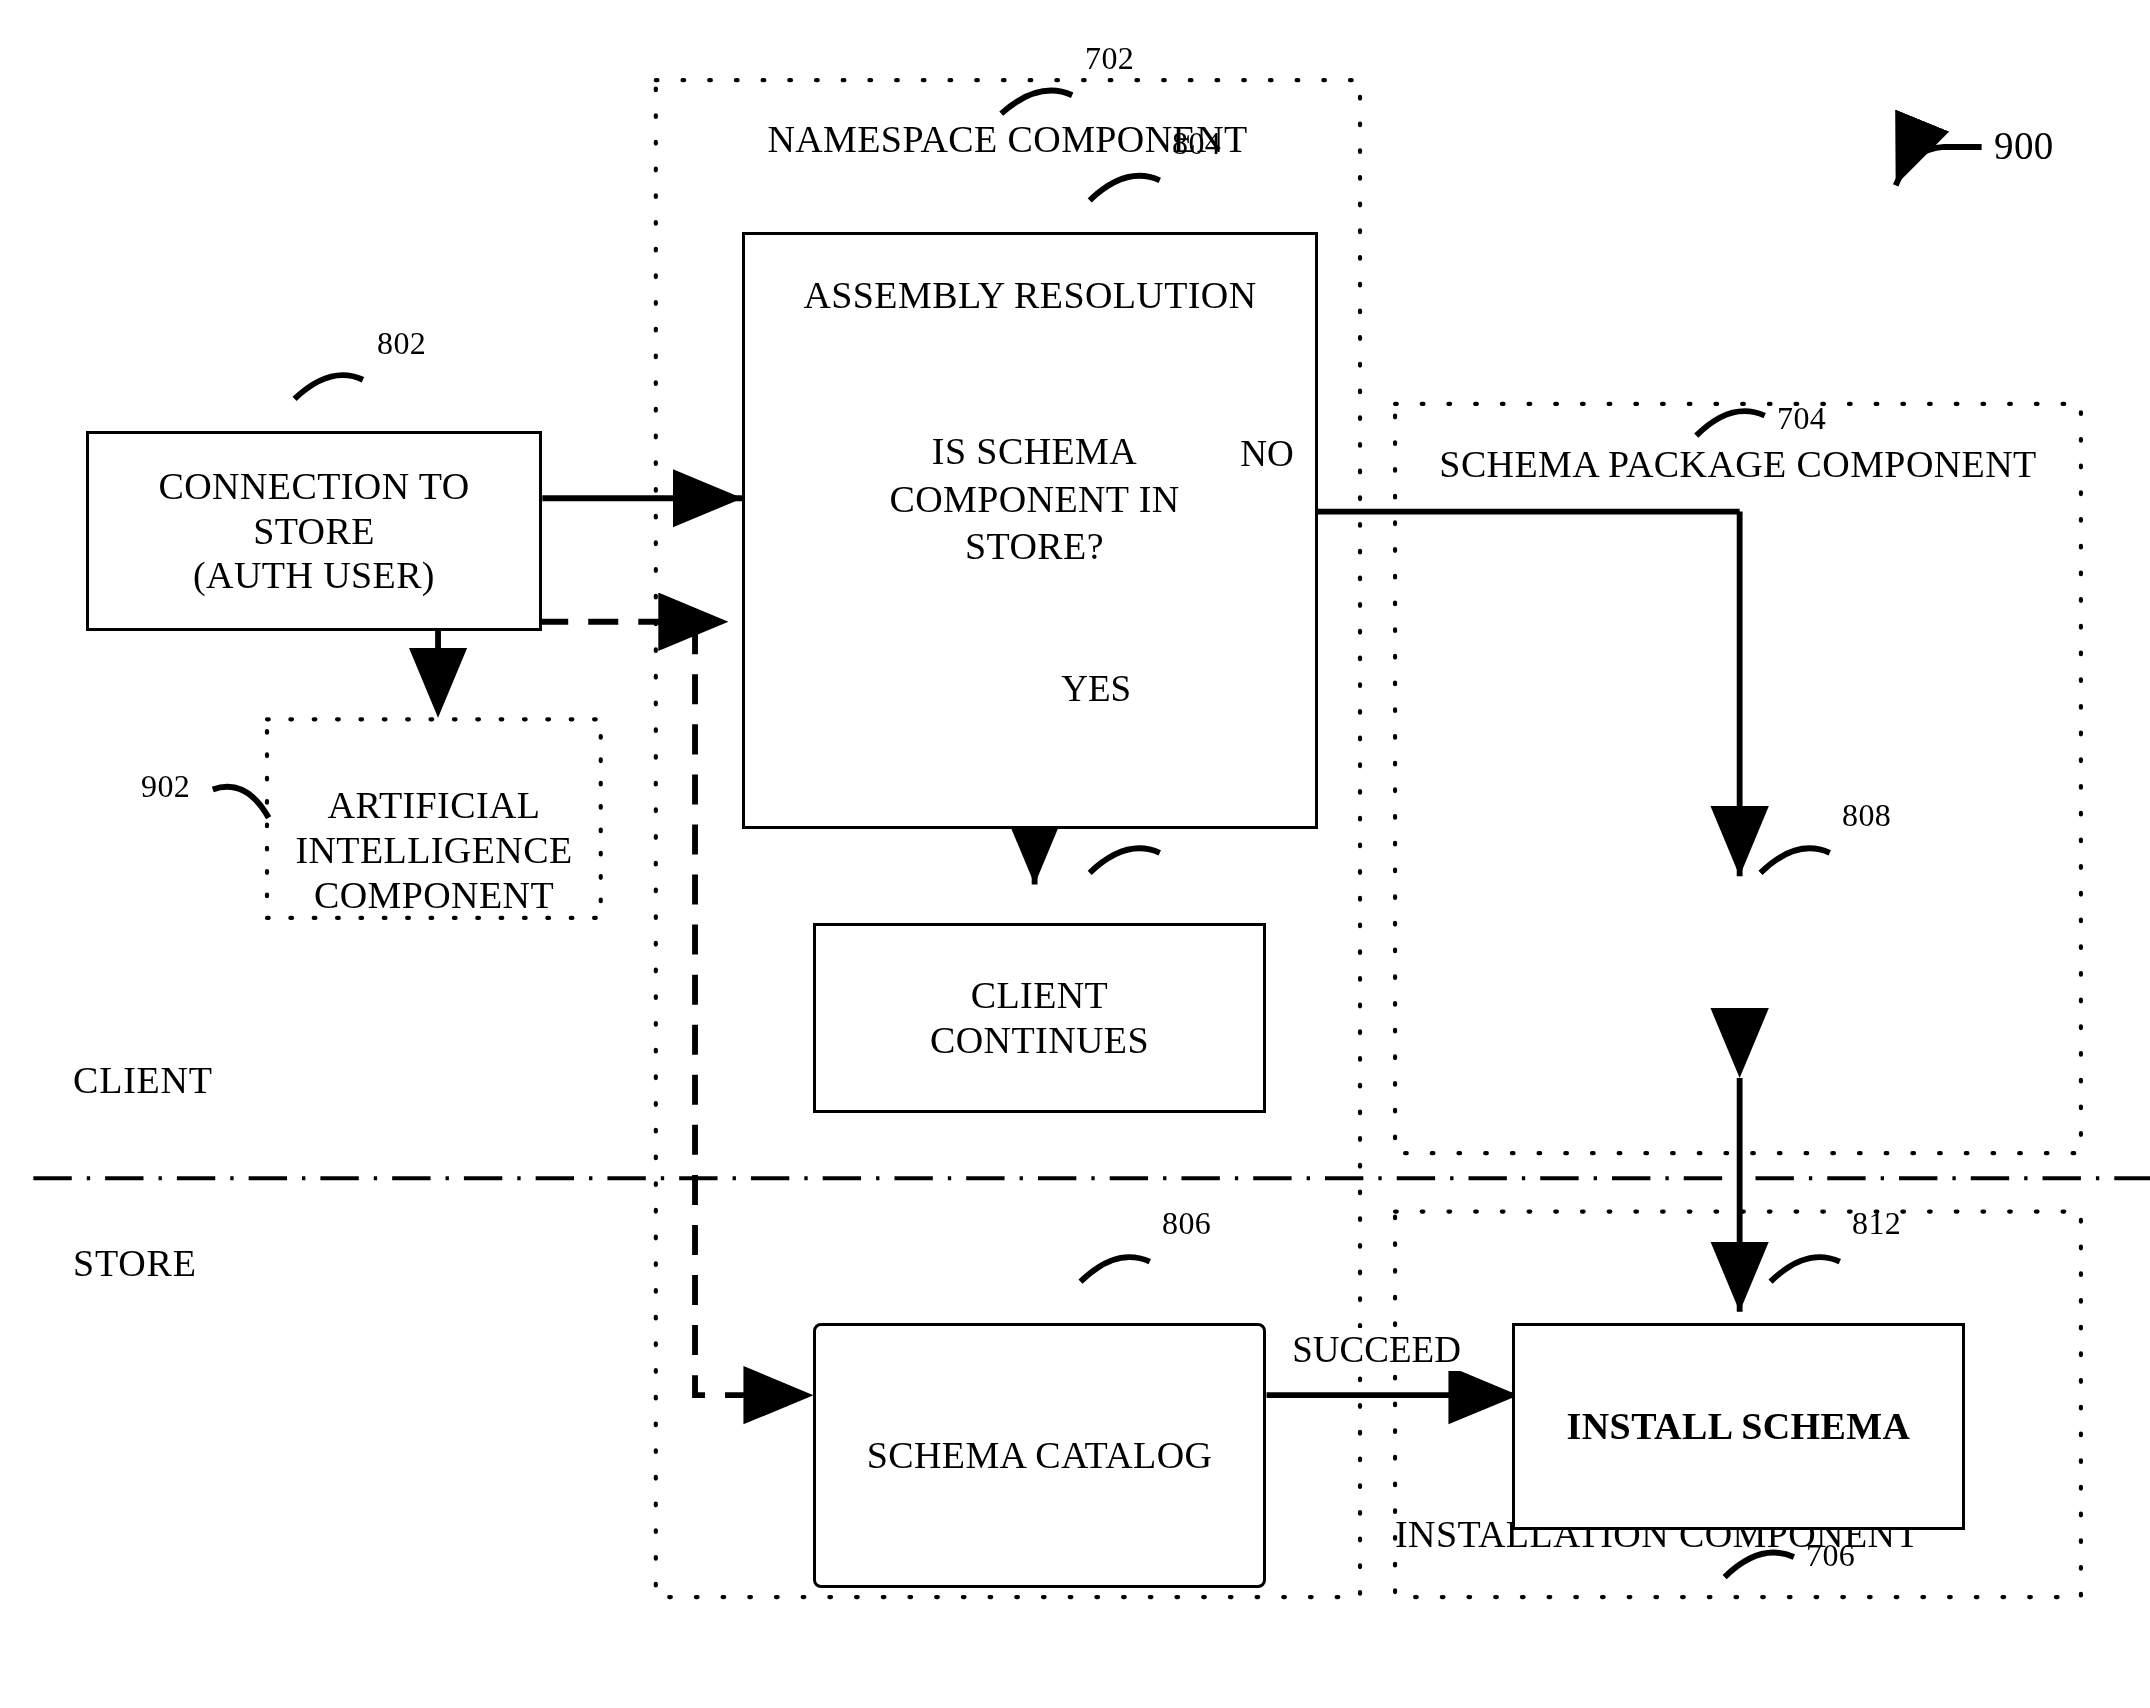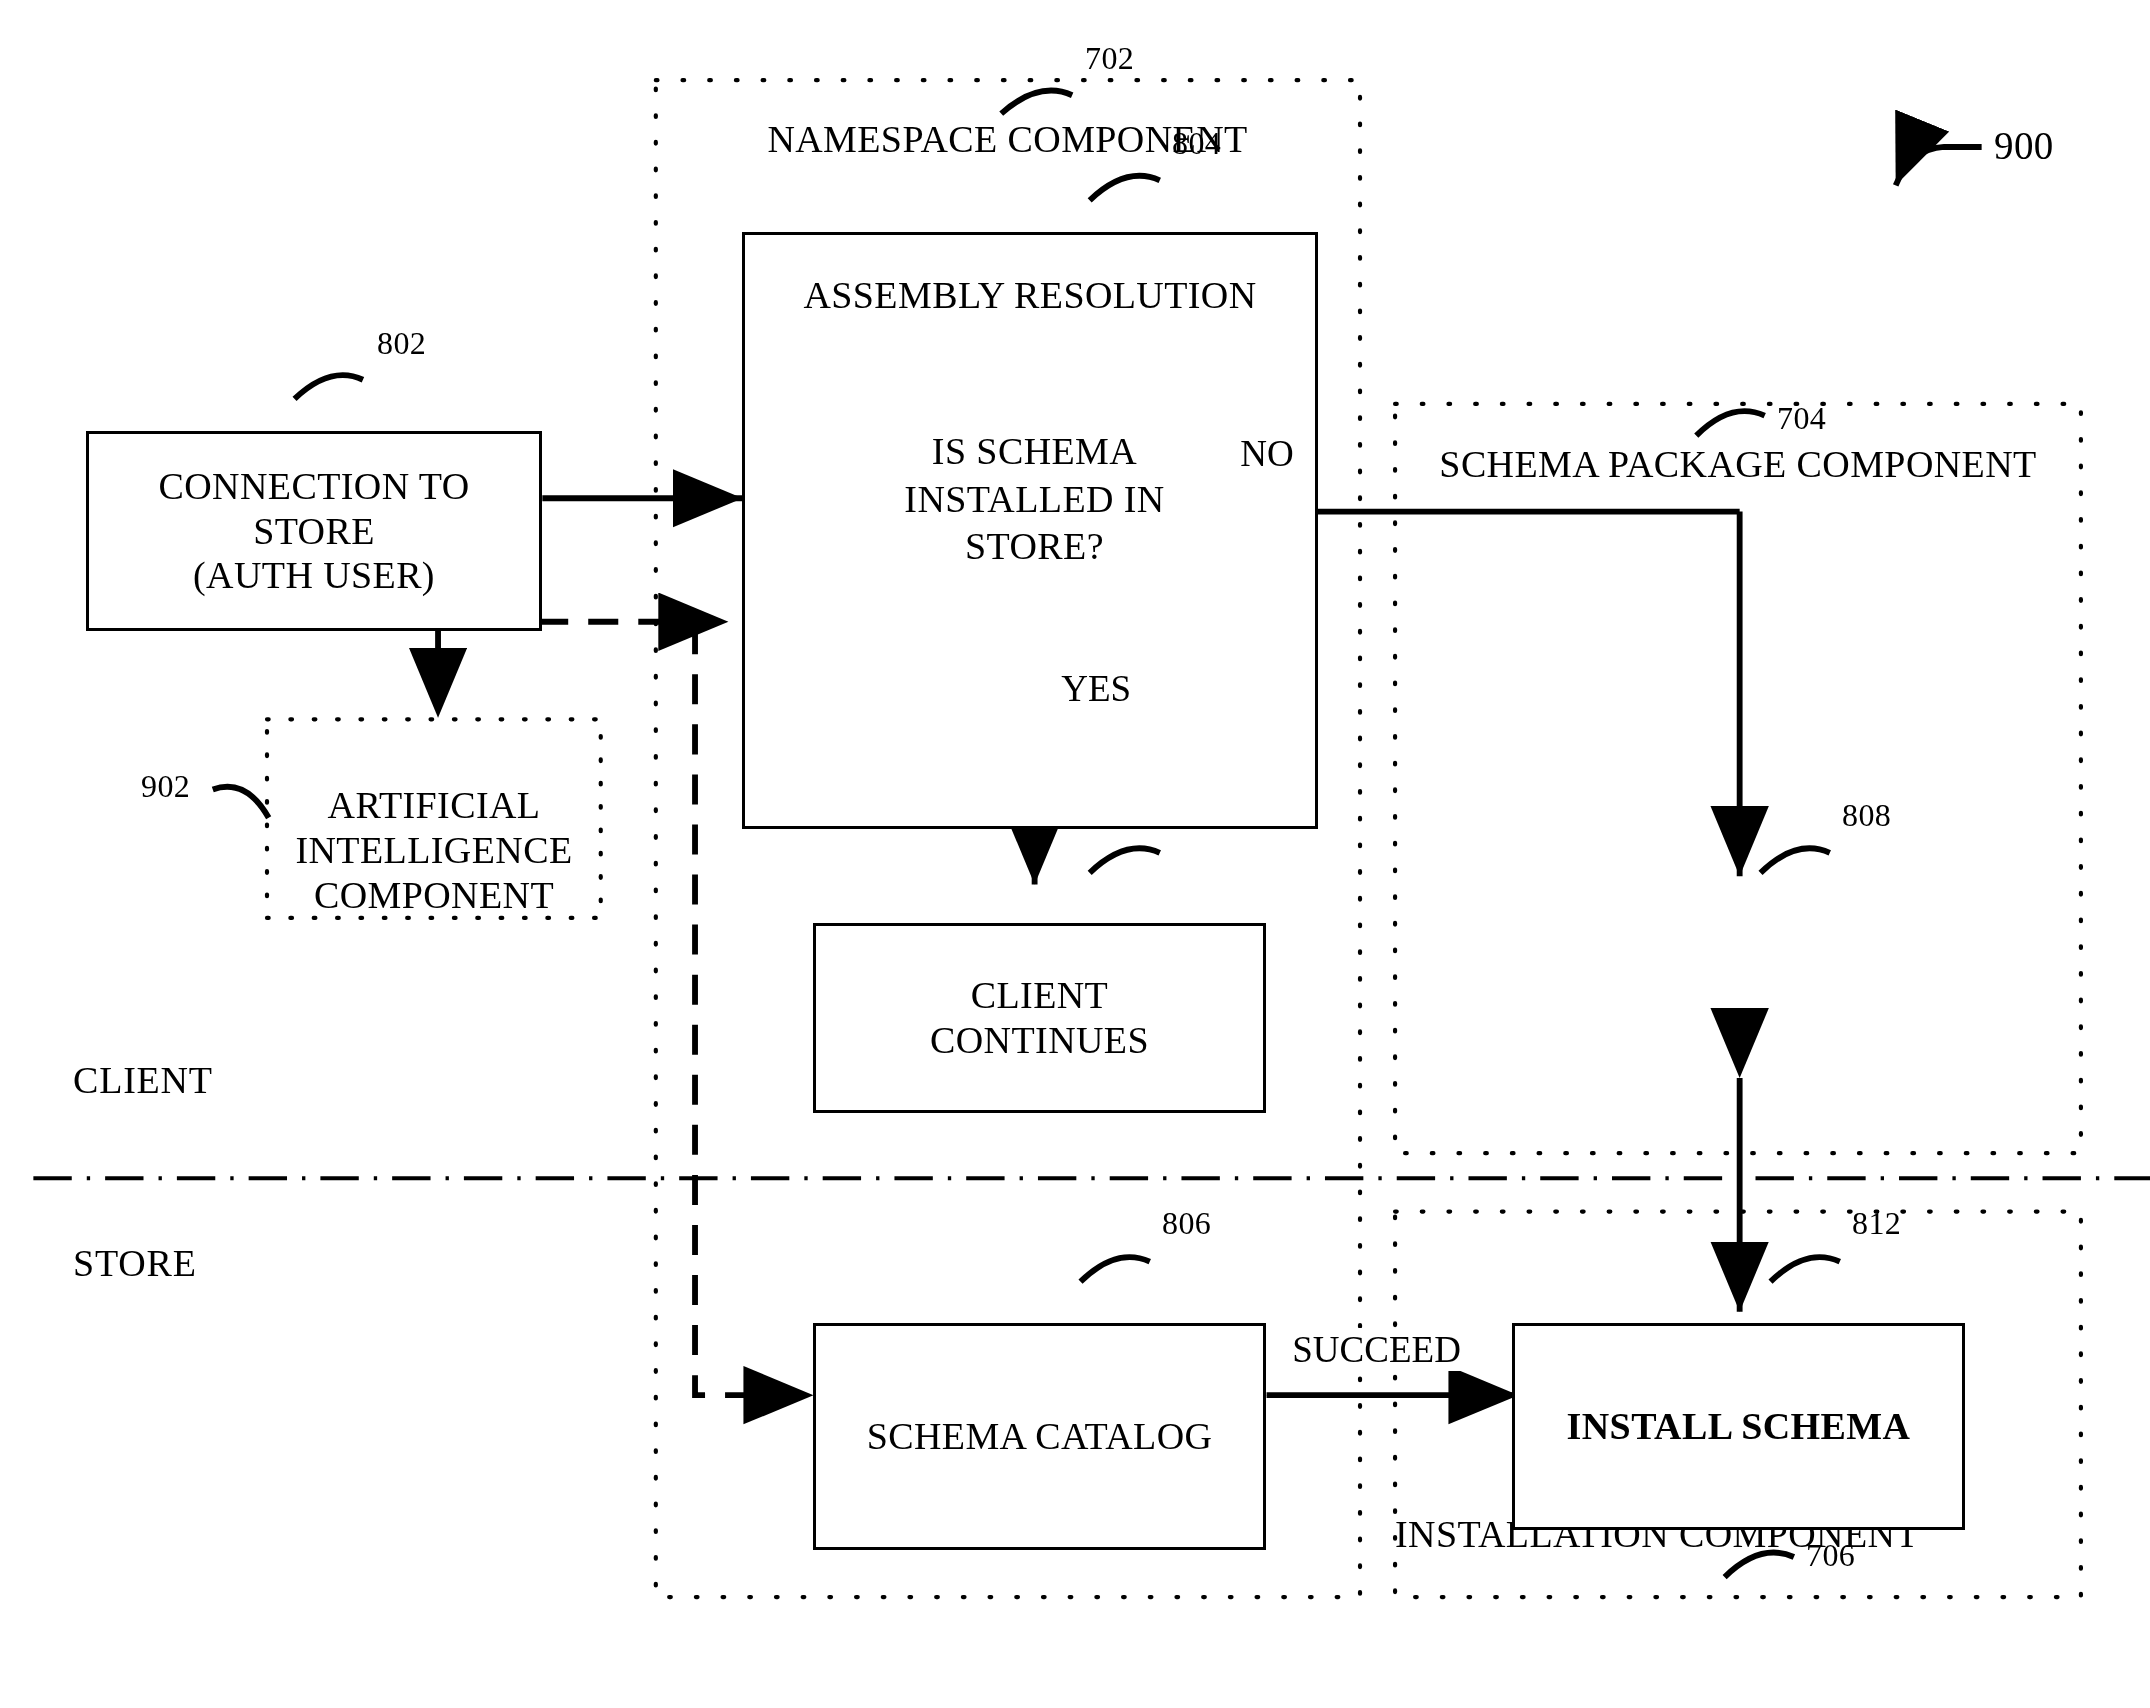--- a/index.html
+++ b/index.html
@@ -118,36 +118,36 @@
 STORE
 (AUTH USER)</span>
   </div>
 
   <div class="node solidbox" style="left:742px;top:200px;width:576px;height:597px;
               align-items:flex-start;justify-content:center;padding-top:38px;">
     <span class="boxtext">ASSEMBLY RESOLUTION</span>
   </div>
 
   <div class="diamondtext" style="left:851px;top:428px;width:367px;">IS SCHEMA
-INSTALLED IN
+COMPONENT IN
 STORE?</div>
 
   <div class="node" style="left:267px;top:719px;width:334px;height:199px;">
     <span class="boxtext" style="white-space:pre-line;">ARTIFICIAL
 INTELLIGENCE
 COMPONENT</span>
   </div>
 
   <div class="node solidbox" style="left:813px;top:891px;width:453px;height:190px;">
     <span class="boxtext" style="white-space:pre-line;">CLIENT
 CONTINUES</span>
   </div>
 
 
-  <div class="node solidbox" style="left:813px;top:1291px;width:453px;height:227px;">
+  <div class="node solidbox" style="left:813px;top:1291px;width:453px;height:265px;border-radius:8px;">
     <span class="boxtext">SCHEMA CATALOG</span>
   </div>
 
   <div class="node solidbox" style="left:1512px;top:1291px;width:453px;height:207px;font-weight:bold;">
     <span class="boxtext">INSTALL SCHEMA</span>
   </div>
 
   <div class="edgelabel" style="left:1058px;top:667px;">YES</div>
   <div class="edgelabel" style="left:1237px;top:432px;">NO</div>
   <div class="edgelabel" style="left:1289px;top:1328px;">SUCCEED</div>

